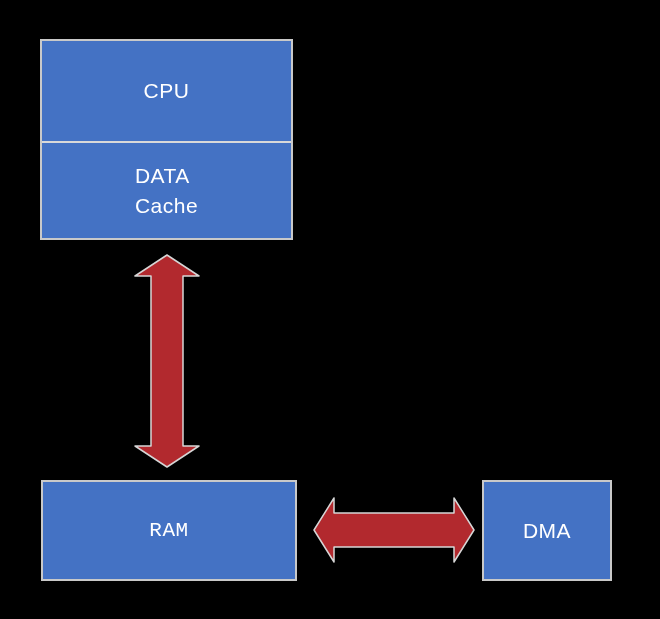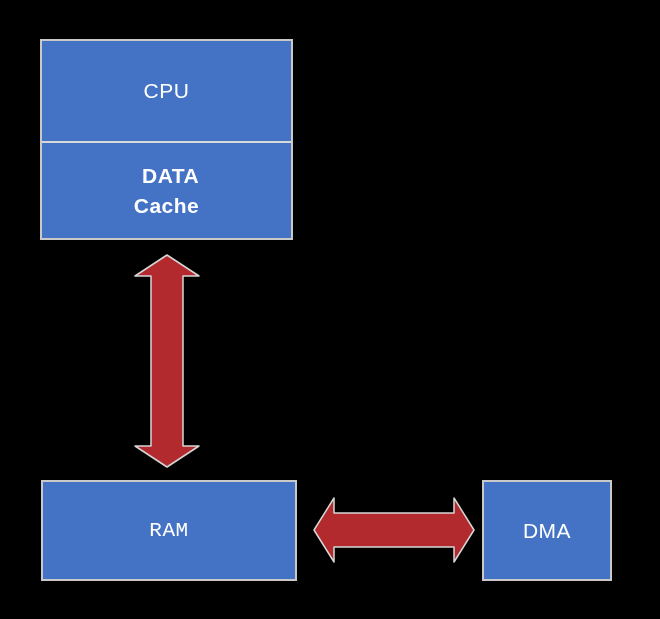--- a/index.html
+++ b/index.html
@@ -51,27 +51,26 @@
     display: flex;
     align-items: center;
     justify-content: center;
   }
   .cpu-block .section.cpu {
     height: 100px;
     border-bottom: 2px solid var(--divider, #D9D9D9);
   }
   .cpu-block .section.cache {
     flex: 1;
-    font-weight: bold;
   }
   .section .label {
     color: var(--text, #FFFFFF);
     font-size: 21px;
     line-height: 30px;
-    text-align: right;
+    text-align: left;
     letter-spacing: 0.5px;
   }
   .node-ram {
     left: 41px;
     top: 480px;
     width: 256px;
     height: 101px;
     font-family: Liberation Mono, monospace;
   }
   .node-dma {

